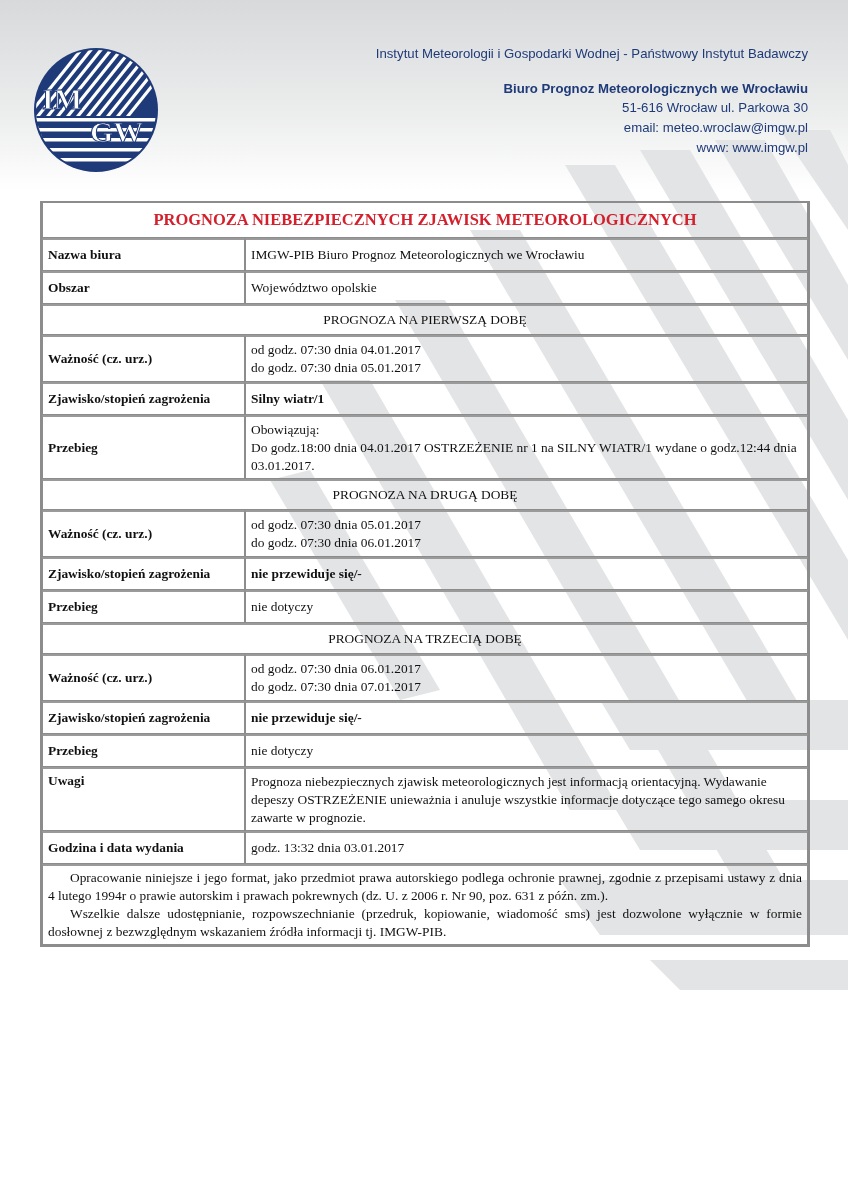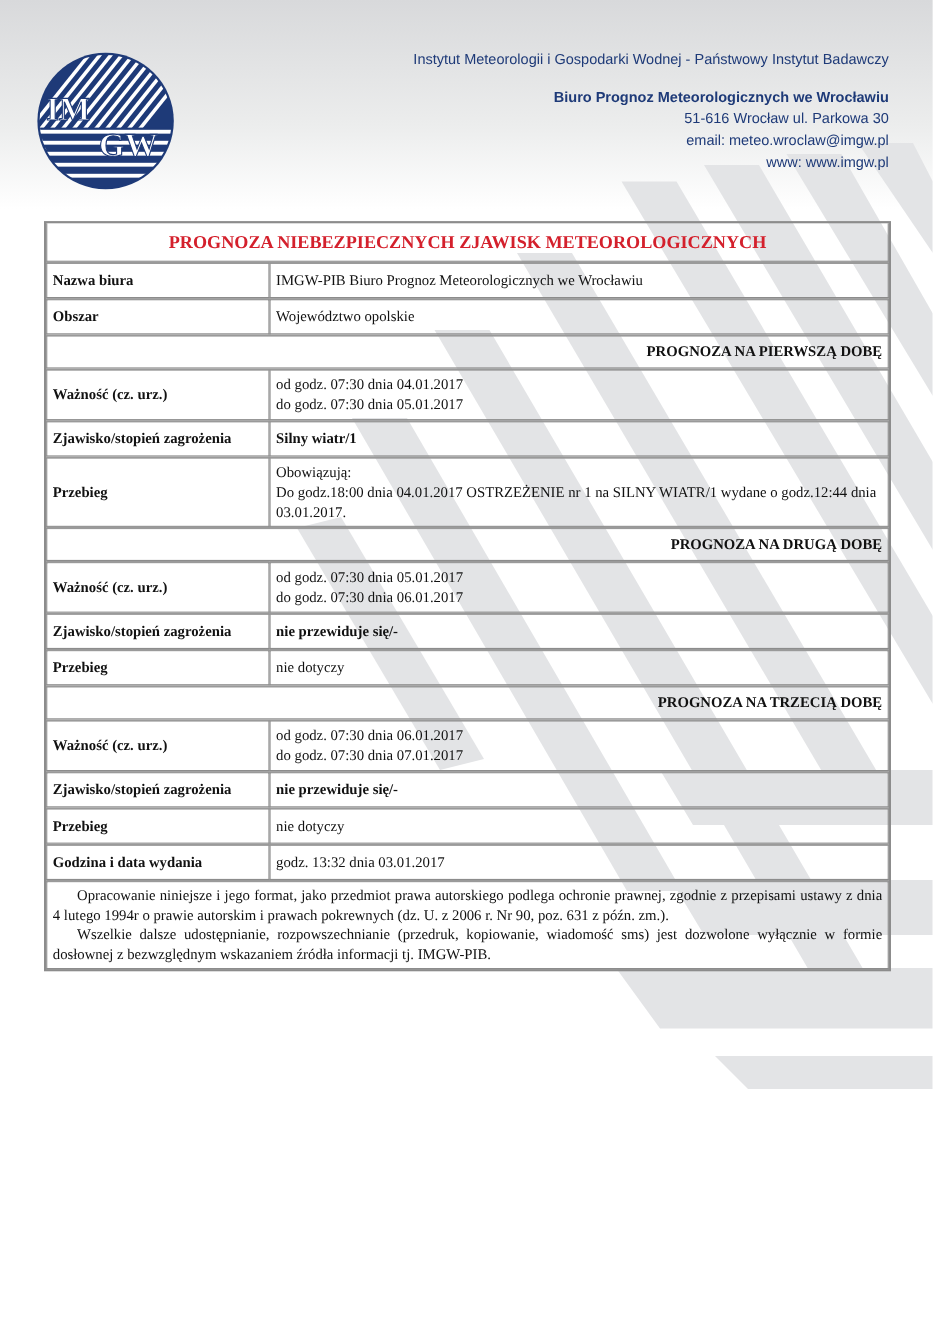--- a/index.html
+++ b/index.html
@@ -40,21 +40,21 @@
       line-height: 18px;
       background: transparent;
     }
     .doc-table tr td { border-top: 2px solid #9a9a9a; }
     .doc-table tr:first-child td { border-top: none; }
     .label-cell { width: 191px; font-weight: bold; }
     .title-cell {
       text-align: center; color: #d4202c; font-weight: bold; font-size: 16.5px;
       height: 28px;
     }
-    .section-cell { text-align: right; font-weight: bold; height: 22px; }
+    .section-cell { text-align: center; font-weight: normal; height: 22px; }
     .bold-val { font-weight: bold; }
     .footer-cell { font-size: 13.4px; line-height: 18.5px; padding: 4px 5px 6px 5px; }
     .footer-cell p { margin: 0; text-indent: 22px; text-align: justify; }
     .h-30 { height: 24px; }
     .h-38 { height: 38px; }
     .h-55 { height: 55px; }
   </style>
 </head>
 <body>
 
@@ -185,20 +185,24 @@
   <tr>
     <td class="label-cell h-30">Zjawisko/stopień zagrożenia</td>
     <td class="bold-val">nie przewiduje się/-</td>
   </tr>
   <tr>
     <td class="label-cell h-30">Przebieg</td>
     <td>nie dotyczy</td>
   </tr>
 
   <tr>
+    <td class="label-cell h-55" style="vertical-align: top;">Uwagi</td>
+    <td>Prognoza niebezpiecznych zjawisk meteorologicznych jest informacją orientacyjną. Wydawanie depeszy OSTRZEŻENIE unieważnia i anuluje wszystkie informacje dotyczące tego samego okresu zawarte w prognozie.</td>
+  </tr>
+  <tr>
     <td class="label-cell h-30">Godzina i data wydania</td>
     <td>godz. 13:32 dnia 03.01.2017</td>
   </tr>
   <tr>
     <td colspan="2" class="footer-cell">
       <p>Opracowanie niniejsze i jego format, jako przedmiot prawa autorskiego podlega ochronie prawnej, zgodnie z przepisami ustawy z dnia 4 lutego 1994r o prawie autorskim i prawach pokrewnych (dz. U. z 2006 r. Nr 90, poz. 631 z późn. zm.).</p>
       <p>Wszelkie dalsze udostępnianie, rozpowszechnianie (przedruk, kopiowanie, wiadomość sms) jest dozwolone wyłącznie w formie dosłownej z bezwzględnym wskazaniem źródła informacji tj. IMGW-PIB.</p>
     </td>
   </tr>
 </tbody>

